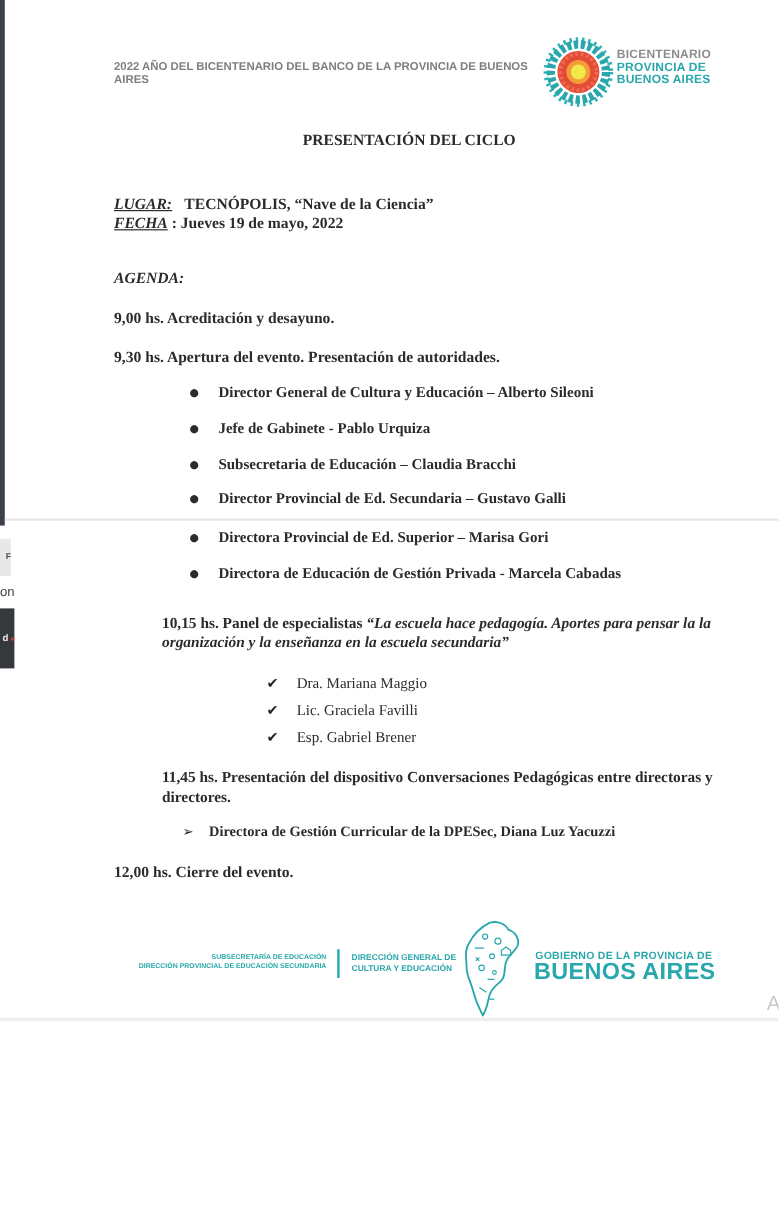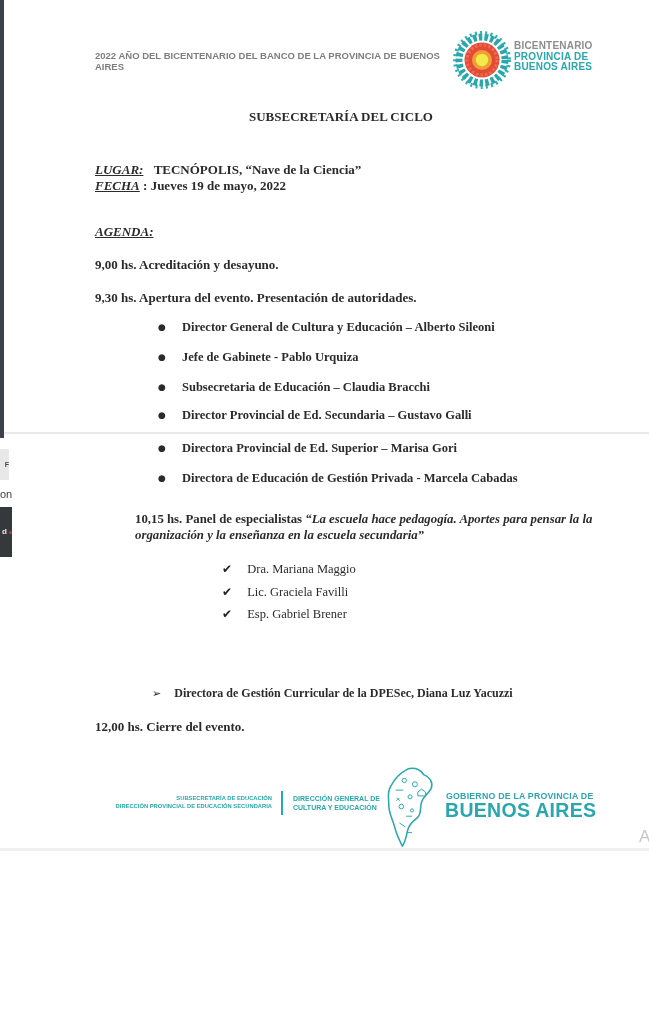--- a/index.html
+++ b/index.html
@@ -19,21 +19,21 @@
   .partial-a{left:639px;top:827px;font:400 17px "Liberation Sans",sans-serif;color:#c8c8c8;}
   
   .banner{left:95px;top:50px;width:355px;font:700 9.5px "Liberation Sans",sans-serif;color:#7e7e7e;}
   .bic-text{left:514px;top:41px;font:700 10px "Liberation Sans",sans-serif;line-height:10.5px;letter-spacing:.2px;}
   .bic-text .g{color:#8d8d8d;display:block;text-align:center;}
   .bic-text .t{color:#29a7ac;display:block;}
   
   .title{left:95px;top:109px;width:492px;text-align:center;font-weight:700;font-size:13px;line-height:16px;}
   .meta{left:95px;font-weight:700;font-size:13px;}
   .lbl{font-style:italic;text-decoration:underline;}
-  .agenda{left:95px;top:224px;font-weight:700;font-style:italic;font-size:13px;text-decoration:underline;}
+  .agenda{left:95px;top:224px;font-weight:700;font-style:italic;font-size:13px;}
   .line{left:95px;font-weight:700;font-size:13px;}
   .para{left:95px;width:500px;font-weight:700;font-size:12.8px;line-height:15.5px;margin-left:40px;}
   .qt{font-style:italic;}
   .brow{left:158px;font-weight:700;font-size:12.5px;}
   .brow .ic{font-family:"DejaVu Sans",sans-serif;font-size:9px;vertical-align:1px;}
   .brow .tx{margin-left:13px;}
   .crow{left:222px;font-weight:400;font-size:12.5px;}
   .crow .ic{font-family:"DejaVu Sans",sans-serif;font-size:12px;color:#222;}
   .crow .tx{margin-left:12px;}
   .arow{left:152px;font-weight:700;font-size:12px;}
@@ -75,21 +75,21 @@
     <circle cx="30" cy="30" r="10" fill="#f29e38"></circle>
     <circle cx="30" cy="30" r="6.2" fill="#f2e94a"></circle>
   </svg>
   <div class="abs bic-text">
     <span class="g">BICENTENARIO</span>
     <span class="t">PROVINCIA DE</span>
     <span class="t">BUENOS AIRES</span>
   </div>
 
   <div class="abs title">
-    <div>SUBSECRETARÍA DEL CICLO</div>
+    <div>PRESENTACIÓN DEL CICLO</div>
   </div>
 
   <div class="abs meta" style="top:162px;">
     <span class="lbl">LUGAR:</span>
     <span style="margin-left:7px;">TECNÓPOLIS, “Nave de la Ciencia”</span>
   </div>
   <div class="abs meta" style="top:178px;">
     <span class="lbl">FECHA</span>
     <span>: Jueves 19 de mayo, 2022</span>
   </div>
@@ -134,20 +134,21 @@
   </div>
   <div class="abs crow" style="top:585px;">
     <span class="ic">✔</span>
     <span class="tx">Lic. Graciela Favilli</span>
   </div>
   <div class="abs crow" style="top:607px;">
     <span class="ic">✔</span>
     <span class="tx">Esp. Gabriel Brener</span>
   </div>
 
+  <div class="abs para" style="top:641px;">11,45 hs. Presentación del dispositivo Conversaciones Pedagógicas entre directoras y directores.</div>
 
   <div class="abs arow" style="top:686px;">
     <span class="ic">➢</span>
     <span class="tx">Directora de Gestión Curricular de la DPESec, Diana Luz Yacuzzi</span>
   </div>
 
   <div class="abs line" style="top:719px;">12,00 hs. Cierre del evento.</div>
 
   <div class="abs f-left">
     <div>SUBSECRETARÍA DE EDUCACIÓN</div>

